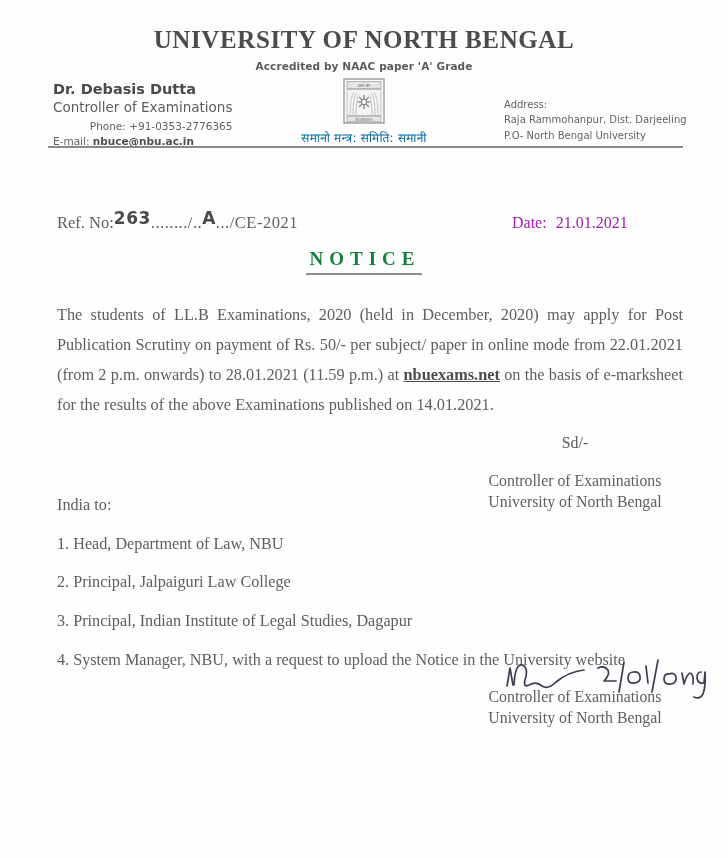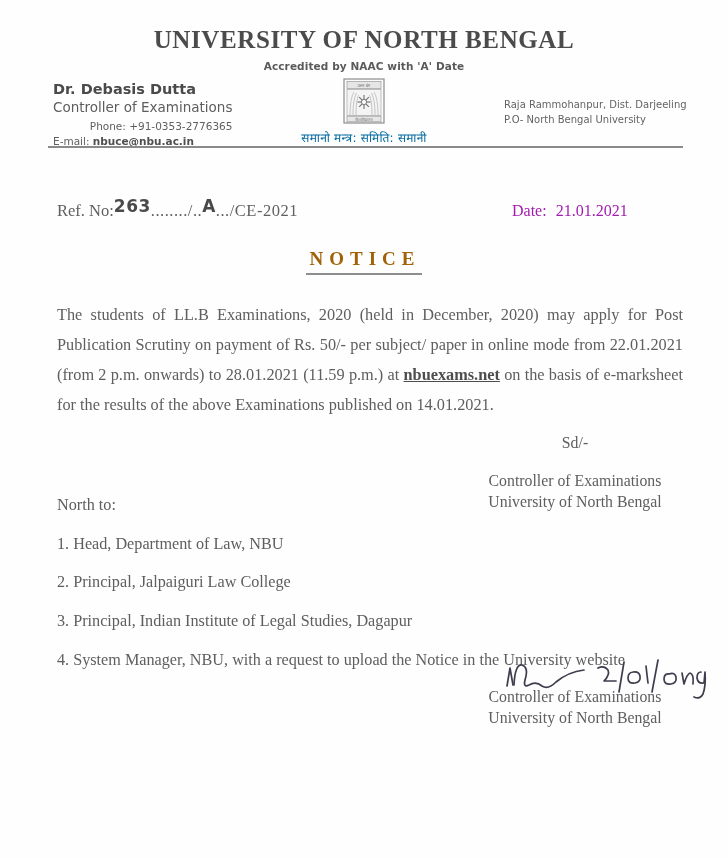--- a/index.html
+++ b/index.html
@@ -133,21 +133,21 @@
     top: 146px;
     width: 635px;
     height: 2px;
     background: #8a8a8a;
   }
 
   
   .refrow {
     position: absolute;
     left: 0;
-    top: 200px;
+    top: 212px;
     width: 620px;
     height: 30px;
   }
   .ref {
     position: absolute;
     left: 57px;
     top: 0;
     font-size: 16.5px;
     color: #606060;
     white-space: nowrap;
@@ -178,21 +178,21 @@
     left: 0;
     top: 248px;
     width: 728px;
     text-align: center;
   }
   .notice-text {
     display: inline-block;
     font-size: 19px;
     font-weight: bold;
     letter-spacing: 6px;
-    color: #a16207;
+    color: #15803d;
     border-bottom: 2px solid #8d8d8d;
     padding: 0 2px 3px 4px;
   }
 
   
   .body-para {
     position: absolute;
     left: 57px;
     top: 300px;
     width: 626px;
@@ -264,21 +264,21 @@
   }
 </style>
 </head>
 <body>
 
 <div class="page">
 
   <div class="letterhead">
 
     <div class="univ-title">UNIVERSITY OF NORTH BENGAL</div>
-    <div class="accredited">Accredited by NAAC with 'A' Date</div>
+    <div class="accredited">Accredited by NAAC paper 'A' Grade</div>
 
     <div class="head-cols">
 
       <div class="head-left">
         <div class="officer-name">Dr. Debasis Dutta</div>
         <div class="officer-desig">Controller of Examinations</div>
         <div class="officer-phone">Phone: +91-0353-2776365</div>
         <div class="officer-email"><span>E-mail: </span><span class="mail-link">nbuce@nbu.ac.in</span></div>
       </div>
 
@@ -303,20 +303,21 @@
             <line x1="25.8" y1="19.2" x2="16.2" y2="28.8"></line>
           </g>
           <circle cx="21" cy="24" r="2.6" fill="#fafafa" stroke="#6f6f6f" stroke-width="0.9"></circle>
           <rect x="4" y="38.2" width="34" height="5.6" fill="#e6e6e6" stroke="#9a9a9a" stroke-width="0.7"></rect>
           <text x="21" y="42.5" font-size="3.6" text-anchor="middle" fill="#6a6a6a" font-family="DejaVu Sans, sans-serif">विश्वविद्यालय</text>
         </svg>
         <div class="motto">समानो मन्त्र: समिति: समानी</div>
       </div>
 
       <div class="head-right">
+        <div>Address:</div>
         <div>Raja Rammohanpur, Dist. Darjeeling</div>
         <div>P.O- North Bengal University</div>
       </div>
 
     </div>
   </div>
 
   <div class="rule"></div>
 
   <div class="refrow">
@@ -332,21 +333,21 @@
 
   <div class="sign-block">
     <div class="sd">Sd/-</div>
     <div class="sign-desig">
       <div>Controller of Examinations</div>
       <div>University of North Bengal</div>
     </div>
   </div>
 
   <div class="copyto">
-    <div class="copyto-label">North to:</div>
+    <div class="copyto-label">India to:</div>
     <ul class="copy-list">
       <li>1. Head, Department of Law, NBU</li>
       <li>2. Principal, Jalpaiguri Law College</li>
       <li>3. Principal, Indian Institute of Legal Studies, Dagapur</li>
       <li>4. System Manager, NBU, with a request to upload the Notice in the University website</li>
     </ul>
   </div>
 
   <svg class="handsig" viewBox="0 0 220 52">
     <g fill="none" stroke="#3d3d4e" stroke-width="1.7" stroke-linecap="round" stroke-linejoin="round">

